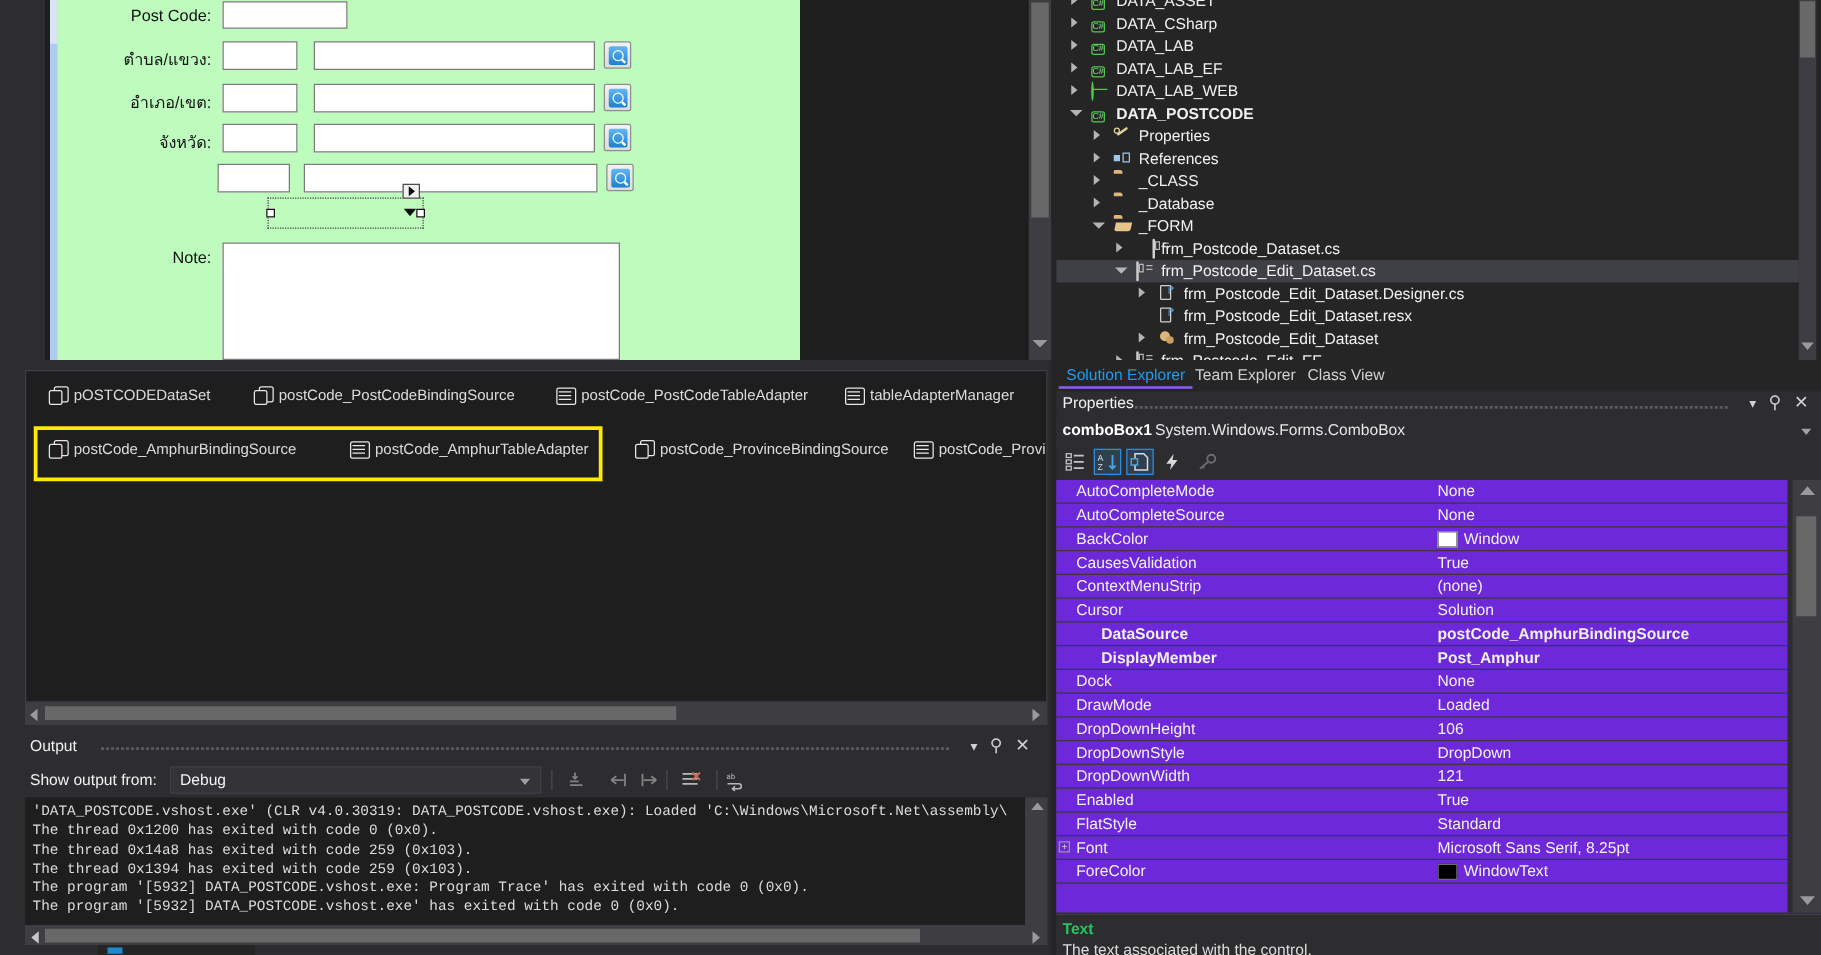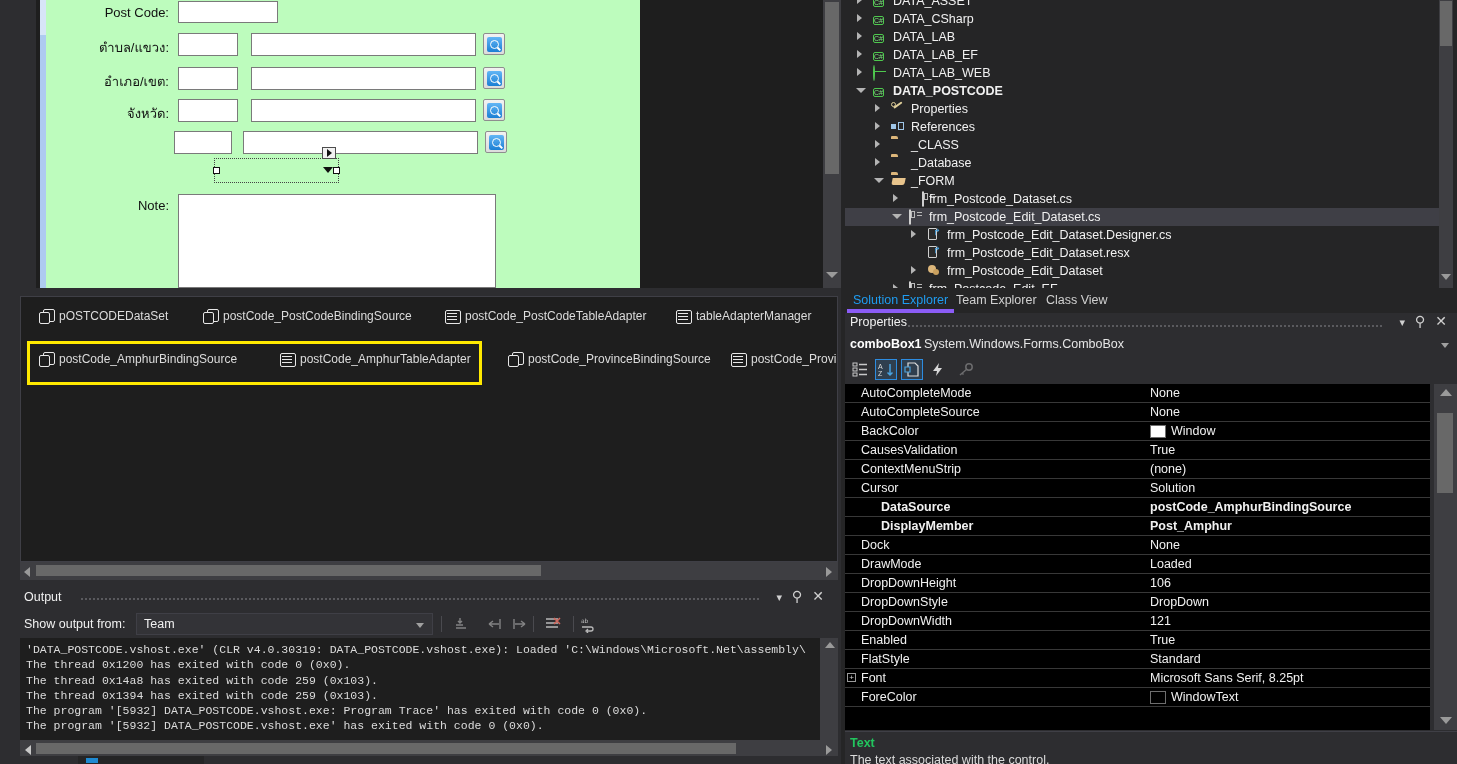--- a/index.html
+++ b/index.html
@@ -174,42 +174,42 @@
   .ico-gear::after{content:"";position:absolute;left:6px;top:5px;width:6px;height:6px;
         background:#c9a05f;border-radius:50%;}
   #sol-vtrack{position:absolute;left:598px;top:0;width:14px;height:288px;background:#3e3e42;}
   #sol-vthumb{position:absolute;left:599px;top:1px;width:12px;height:45px;background:#686868;}
   #sol-vdown{position:absolute;left:600px;top:274px;width:0;height:0;
         border-left:5px solid transparent;border-right:5px solid transparent;border-top:6px solid #9a9a9a;}
 
   
   #pane-tabs{position:absolute;left:4px;top:290px;width:612px;height:19px;background:#252526;}
   .ptab{position:absolute;top:0;height:19px;display:flex;align-items:center;font-size:12.5px;padding:0 6px;}
-  .ptab.active{color:#1f9cf0;border-bottom:8px solid #8b5cf6;}
+  .ptab.active{color:#1f9cf0;border-bottom:2px solid #8b5cf6;}
   .ptab.inactive{color:#d0d0d0;}
 
   
   #props{position:absolute;left:4px;top:313px;width:612px;height:451px;background:#2d2d30;}
   #props-title{position:absolute;left:5px;top:2px;color:#f1f1f1;font-size:12.5px;}
   #props-dots{position:absolute;left:62px;top:11px;right:74px;height:3px;
         background-image:radial-gradient(#5a5a5e 40%, transparent 41%);
         background-size:4px 4px;background-repeat:repeat-x;}
   #props-chev{position:absolute;right:52px;top:3px;color:#d0d0d0;font-size:11px;}
   #props-pin{position:absolute;right:32px;top:0px;color:#d0d0d0;font-size:14px;}
   #props-close{position:absolute;right:10px;top:0px;color:#d0d0d0;font-size:14px;}
   #props-obj{position:absolute;left:0;top:21px;width:612px;height:22px;background:#2d2d30;}
   #props-obj-name{position:absolute;left:5px;top:3px;font-weight:bold;color:#fff;font-size:12.5px;}
   #props-obj-type{position:absolute;left:79px;top:3px;color:#e6e6e6;font-size:12.5px;}
   #props-obj-arrow{position:absolute;right:8px;top:9px;width:0;height:0;
         border-left:4px solid transparent;border-right:4px solid transparent;border-top:5px solid #a0a0a0;}
   #props-toolbar{position:absolute;left:0;top:44px;width:612px;height:26px;}
   .ptb{position:absolute;top:2px;width:22px;height:21px;box-sizing:border-box;
         display:flex;align-items:center;justify-content:center;}
   .ptb.on{border:1px solid #2d8ce0;background:#2f3f4f;}
-  #props-grid{position:absolute;left:0;top:71px;width:612px;height:346px;background:#000000;overflow:hidden;}
+  #props-grid{position:absolute;left:0;top:71px;width:612px;height:346px;background:#6d28d9;overflow:hidden;}
   .prow{position:absolute;left:0;width:585px;height:19px;border-bottom:1px solid #383838;
         box-sizing:border-box;}
   .pname{position:absolute;left:16px;top:2px;color:#f1f1f1;font-size:12.5px;}
   .pname.bold{font-weight:bold;padding-left:20px;}
   .pexpand{position:absolute;left:2px;top:4px;width:9px;height:9px;border:1px solid #9a9a9a;
         box-sizing:border-box;color:#d6d6d6;font-size:8px;line-height:7px;text-align:center;}
   .pval{position:absolute;left:305px;top:2px;color:#f1f1f1;font-size:12.5px;}
   .pval.bold{font-weight:bold;}
   .pswatch{position:absolute;left:305px;top:3px;width:16px;height:13px;border:1px solid #6e6e6e;
         box-sizing:border-box;}
@@ -355,21 +355,21 @@
     <div id="output-pane">
       <div id="out-title">Output</div>
       <div id="out-dots"></div>
       <div id="out-chev">▾</div>
       <div id="out-pin">⚲</div>
       <div id="out-close">✕</div>
 
       <div id="out-toolbar">
         <div id="out-from-label">Show output from:</div>
         <div id="out-combo">
-          <span id="out-combo-val">Team</span>
+          <span id="out-combo-val">Debug</span>
           <span id="out-combo-arrow"></span>
         </div>
         <div id="out-sep1"></div>
         <div class="out-tb-btn" style="left:432px;">
           <svg width="18" height="18" viewBox="0 0 18 18">
               <path d="M4 13h10M4 10h7M8 3v5M6 6l2 2 2-2" stroke="#c8c8c8" stroke-width="1.4" fill="none"></path>
             </svg>
         </div>
         <div id="out-sep2"></div>
         <div class="out-tb-btn" style="left:466px;">

